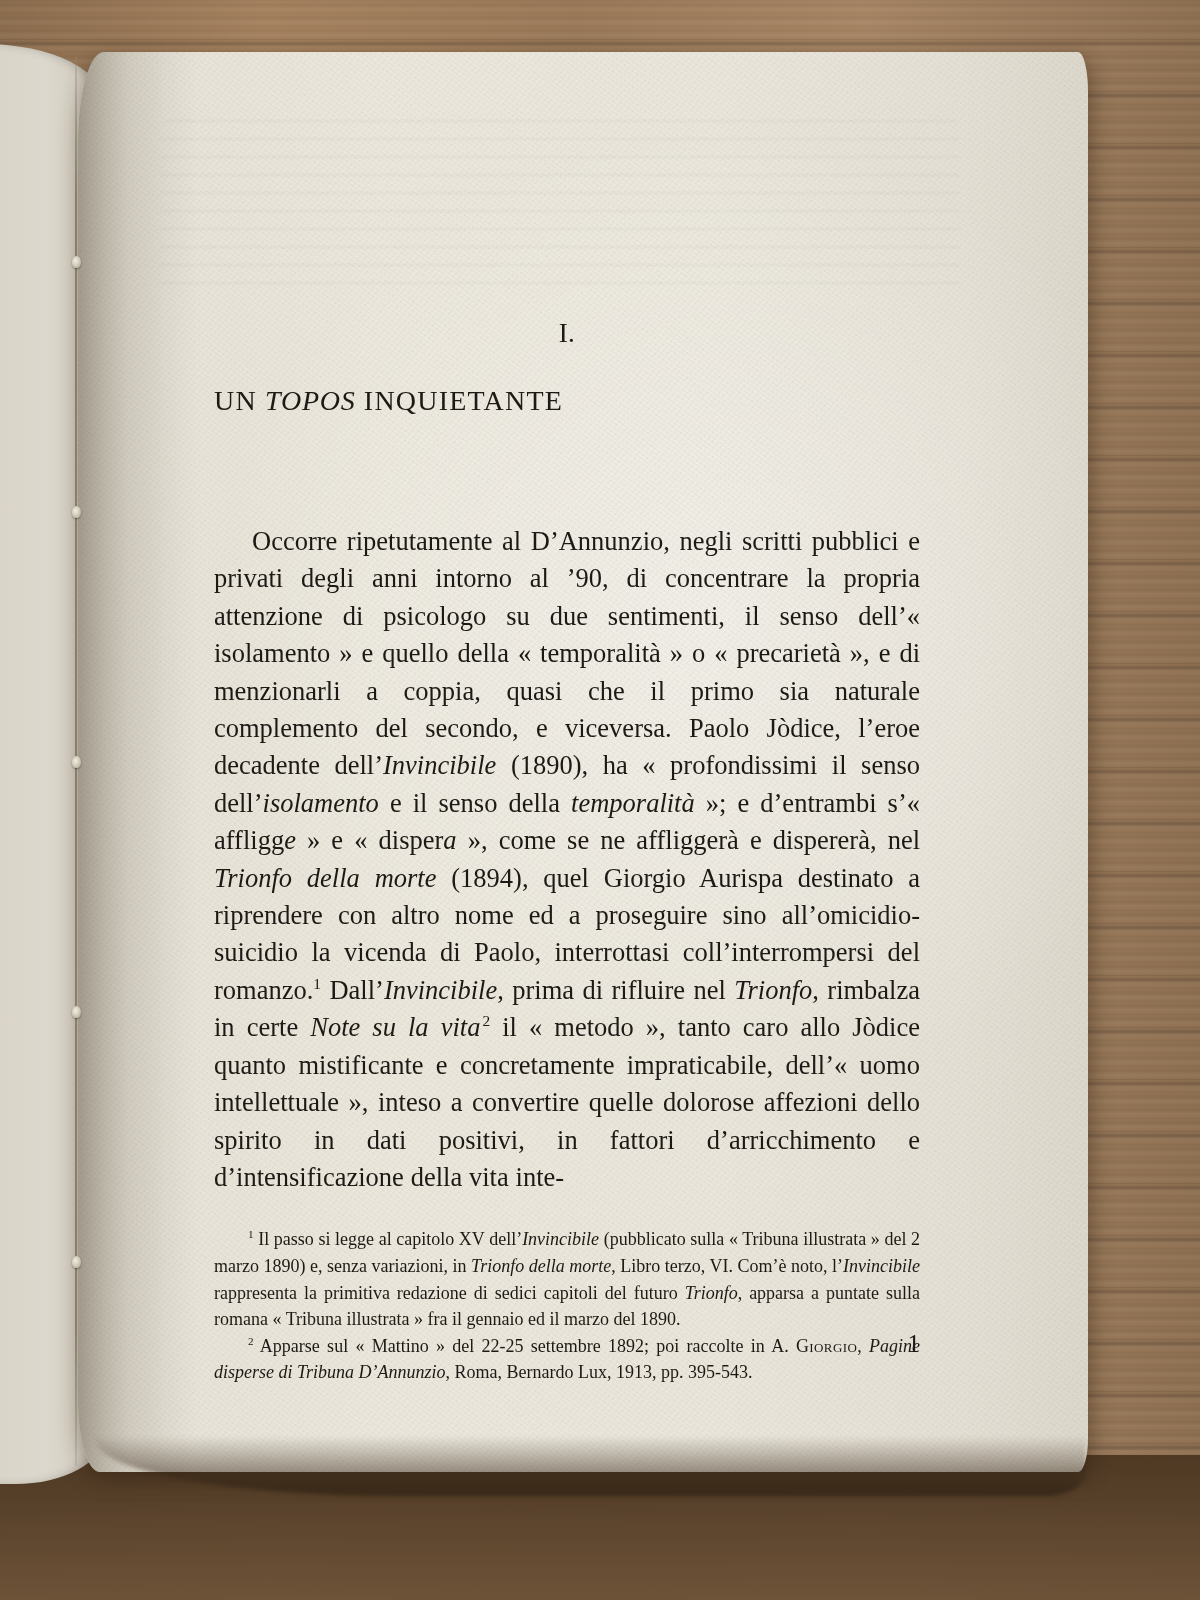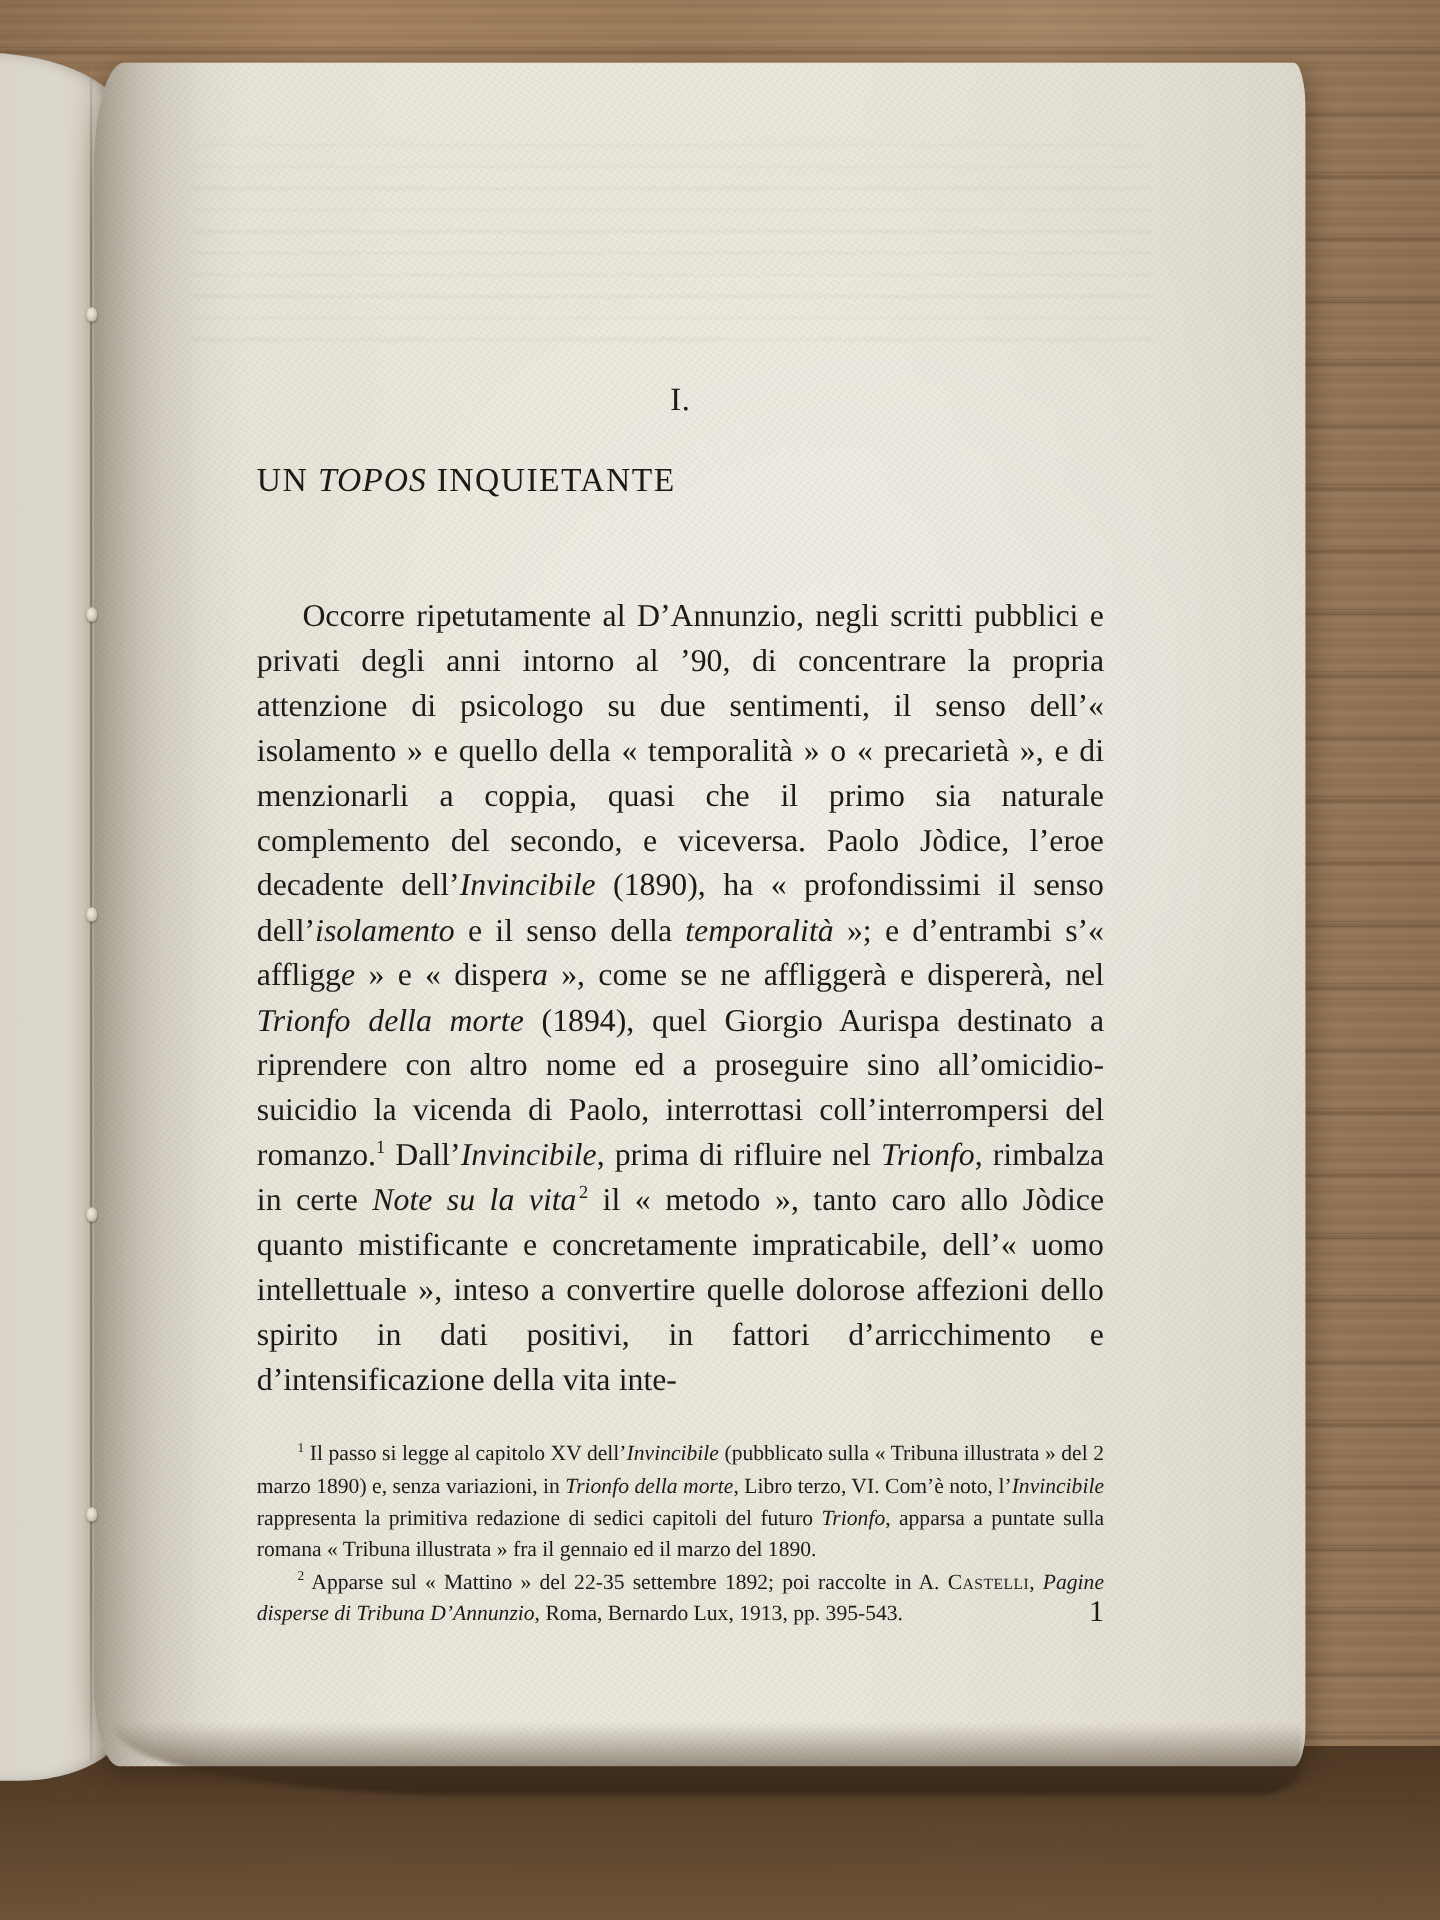--- a/index.html
+++ b/index.html
@@ -173,21 +173,21 @@
     letter-spacing: 1.2px;
     margin-top: 36px;
     white-space: nowrap;
   }
   .chapter-title .ital {
     font-style: italic;
     letter-spacing: 0.8px;
   }
 
   .body-text {
-    margin-top: 78px;
+    margin-top: 106px;
     font-size: 26.5px;
     line-height: 37.4px;
     text-align: justify;
     text-indent: 38px;
     word-spacing: 0.2px;
     hyphens: none;
   }
   .body-text i { font-style: italic; }
   sup {
     font-size: 0.58em;
@@ -268,20 +268,20 @@
     <div class="chapter-number">I.</div>
 
     <div class="chapter-title">
       <span>UN </span><span class="ital">TOPOS</span><span> INQUIETANTE</span>
     </div>
 
     <p class="body-text" id="body-text"><span>Occorre ripetutamente al D’Annunzio, negli scritti pubblici e privati degli anni intorno al ’90, di concentrare la propria attenzione di psicologo su due sentimenti, il senso dell’« isolamento » e quello della « temporalità » o « precarietà », e di menzionarli a coppia, quasi che il primo sia naturale complemento del secondo, e viceversa. Paolo Jòdice, l’eroe decadente dell’</span><i>Invincibile</i><span> (1890), ha « profondissimi il senso dell’</span><i>isolamento</i><span> e il senso della </span><i>temporalità</i><span> »; e d’entrambi s’« affligg</span><i>e</i><span> » e « disper</span><i>a</i><span> », come se ne affliggerà e dispererà, nel </span><i>Trionfo della morte</i><span> (1894), quel Giorgio Aurispa destinato a riprendere con altro nome ed a proseguire sino all’omicidio-suicidio la vicenda di Paolo, interrottasi coll’interrompersi del romanzo.</span><sup>1</sup><span> Dall’</span><i>Invincibile</i><span>, prima di rifluire nel </span><i>Trionfo</i><span>, rimbalza in certe </span><i>Note su la vita</i><sup class="spaced">2</sup><span> il « metodo », tanto caro allo Jòdice quanto mistificante e concretamente impraticabile, dell’« uomo intellettuale », inteso a convertire quelle dolorose affezioni dello spirito in dati positivi, in fattori d’arricchimento e d’intensificazione della vita inte-</span></p>
 
     <div class="footnotes" id="footnotes">
         <p class="footnote" style="margin: 0px;"><sup>1</sup><span> Il passo si legge al capitolo XV dell’</span><i>Invincibile</i><span> (pubblicato sulla « Tribuna illustrata » del 2 marzo 1890) e, senza variazioni, in </span><i>Trionfo della morte</i><span>, Libro terzo, VI. Com’è noto, l’</span><i>Invincibile</i><span> rappresenta la primitiva redazione di sedici capitoli del futuro </span><i>Trionfo</i><span>, apparsa a puntate sulla romana « Tribuna illustrata » fra il gennaio ed il marzo del 1890.</span></p>
-        <p class="footnote" style="margin: 0px;"><sup>2</sup><span> Apparse sul « Mattino » del 22-35 settembre 1892; poi raccolte in A. </span><span class="smallcaps">Castelli</span><span>, </span><i>Pagine disperse di Tribuna D’Annunzio</i><span>, Roma, Bernardo Lux, 1913, pp. 395-543.</span></p>
+        <p class="footnote" style="margin: 0px;"><sup>2</sup><span> Apparse sul « Mattino » del 22-25 settembre 1892; poi raccolte in A. </span><span class="smallcaps">Giorgio</span><span>, </span><i>Pagine disperse di Tribuna D’Annunzio</i><span>, Roma, Bernardo Lux, 1913, pp. 395-543.</span></p>
       </div>
 
   </div>
 
   <div class="folio">1</div>
 
 </div>
 
 </body></html>

